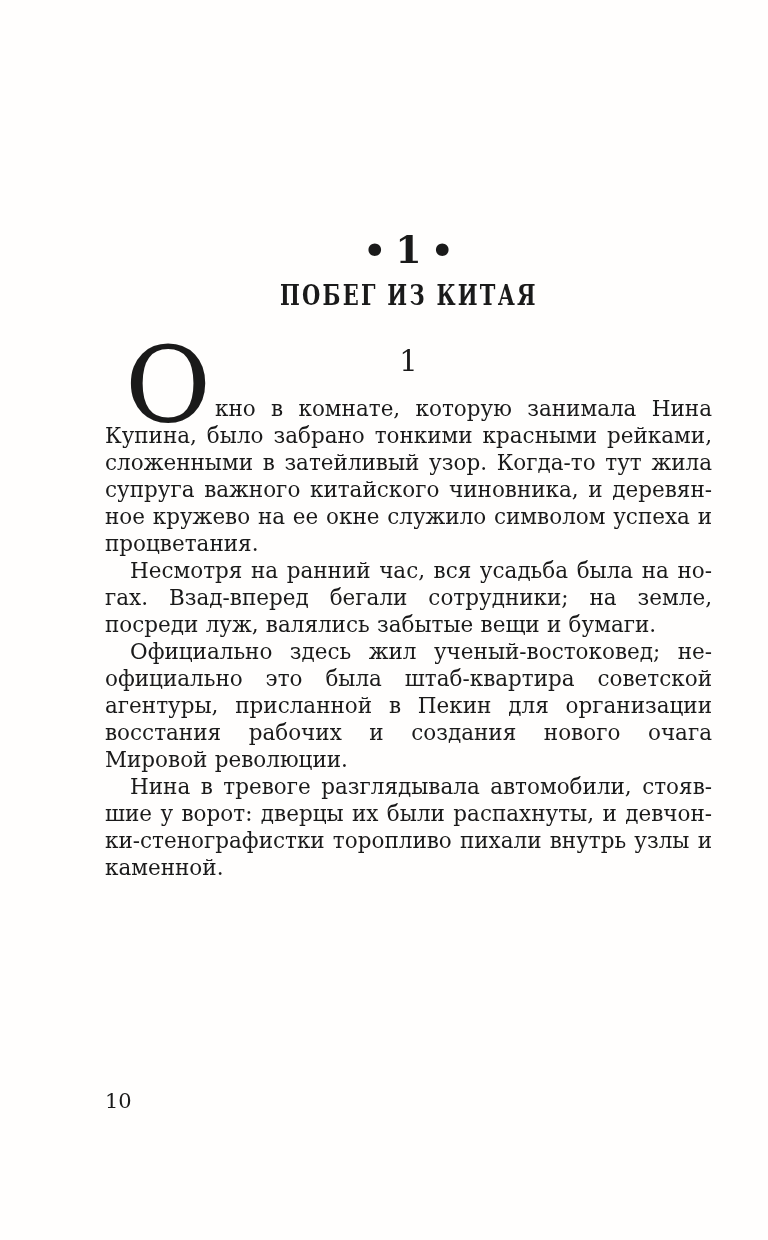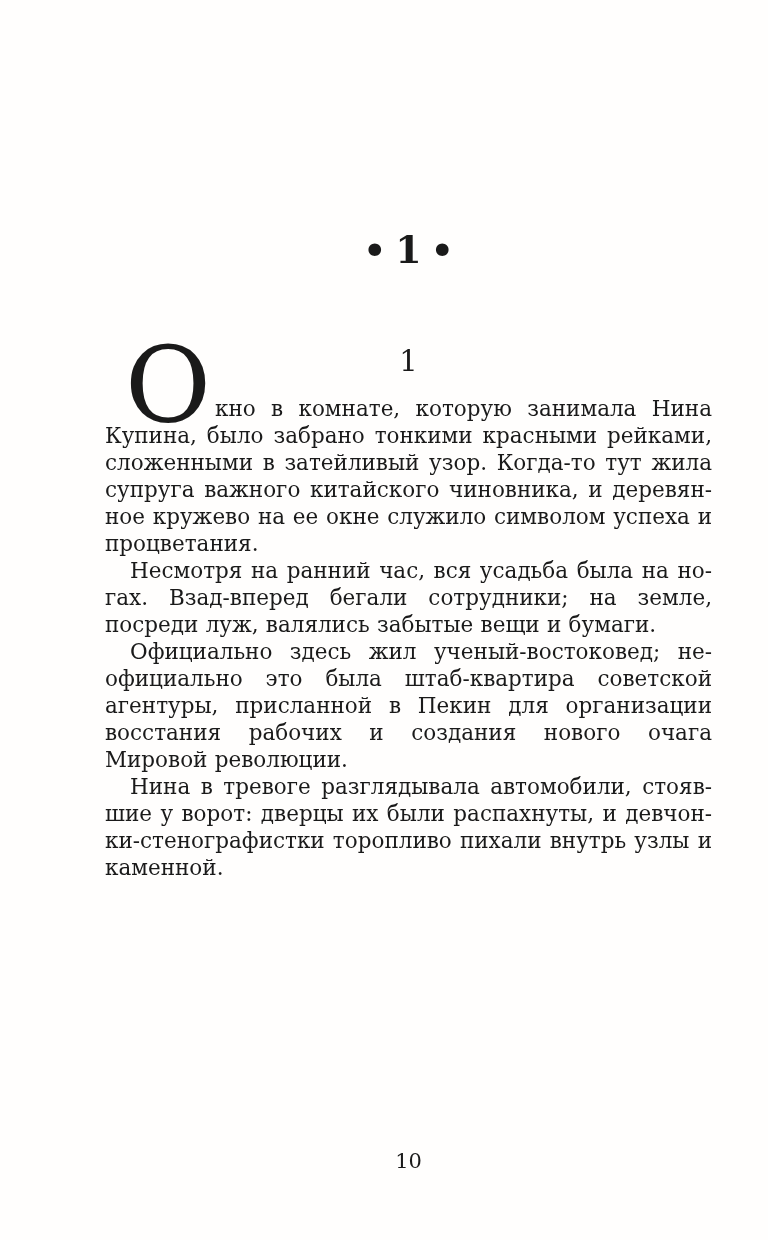--- a/index.html
+++ b/index.html
@@ -51,33 +51,36 @@
   }
   .text-block p.first { text-indent: 110px; position: relative; }
 
   .dropcap {
     position: absolute; left: 20px; top: -47px;
     font-size: 105px; line-height: 77px;
     font-weight: normal; text-indent: 0;
   }
 
   .page-number {
-    position: absolute; top: 1149px; left: 105px; width: 607px;
-    text-align: center; font-size: 21px; line-height: 24px;
+    position: absolute; top: 1089px; left: 105px; width: 607px;
+    font-size: 21px; line-height: 24px;
   }
 </style>
 </head>
 <body>
 
 <div class="sheet">
 
   <div class="chapter-number">
     <span class="dot">•</span><span class="num">1</span><span class="dot">•</span>
   </div>
 
+  <div class="chapter-title">
+    <span class="inner">ПОБЕГ ИЗ КИТАЯ</span>
+  </div>
 
   <div class="section-number">1</div>
 
   <div class="text-block">
     <p class="first">
       <span class="dropcap">О</span><span>кно в комнате, которую занимала Нина Ку­пина, было забрано тонкими красными рейками, сложенными в затейливый узор. Когда-то тут жила супруга важного китайского чиновника, и деревян­ное кружево на ее окне служило символом успеха и процветания.</span>
     </p>
     <p>Несмотря на ранний час, вся усадьба была на но­гах. Взад-вперед бегали сотрудники; на земле, посре­ди луж, валялись забытые вещи и бумаги.</p>
     <p>Официально здесь жил ученый-востоковед; не­официально это была штаб-квартира советской агентуры, присланной в Пекин для организации вос­стания рабочих и создания нового очага Мировой революции.</p>
     <p>Нина в тревоге разглядывала автомобили, стояв­шие у ворот: дверцы их были распахнуты, и девчон­ки-стенографистки торопливо пихали внутрь узлы и каменной.</p>

